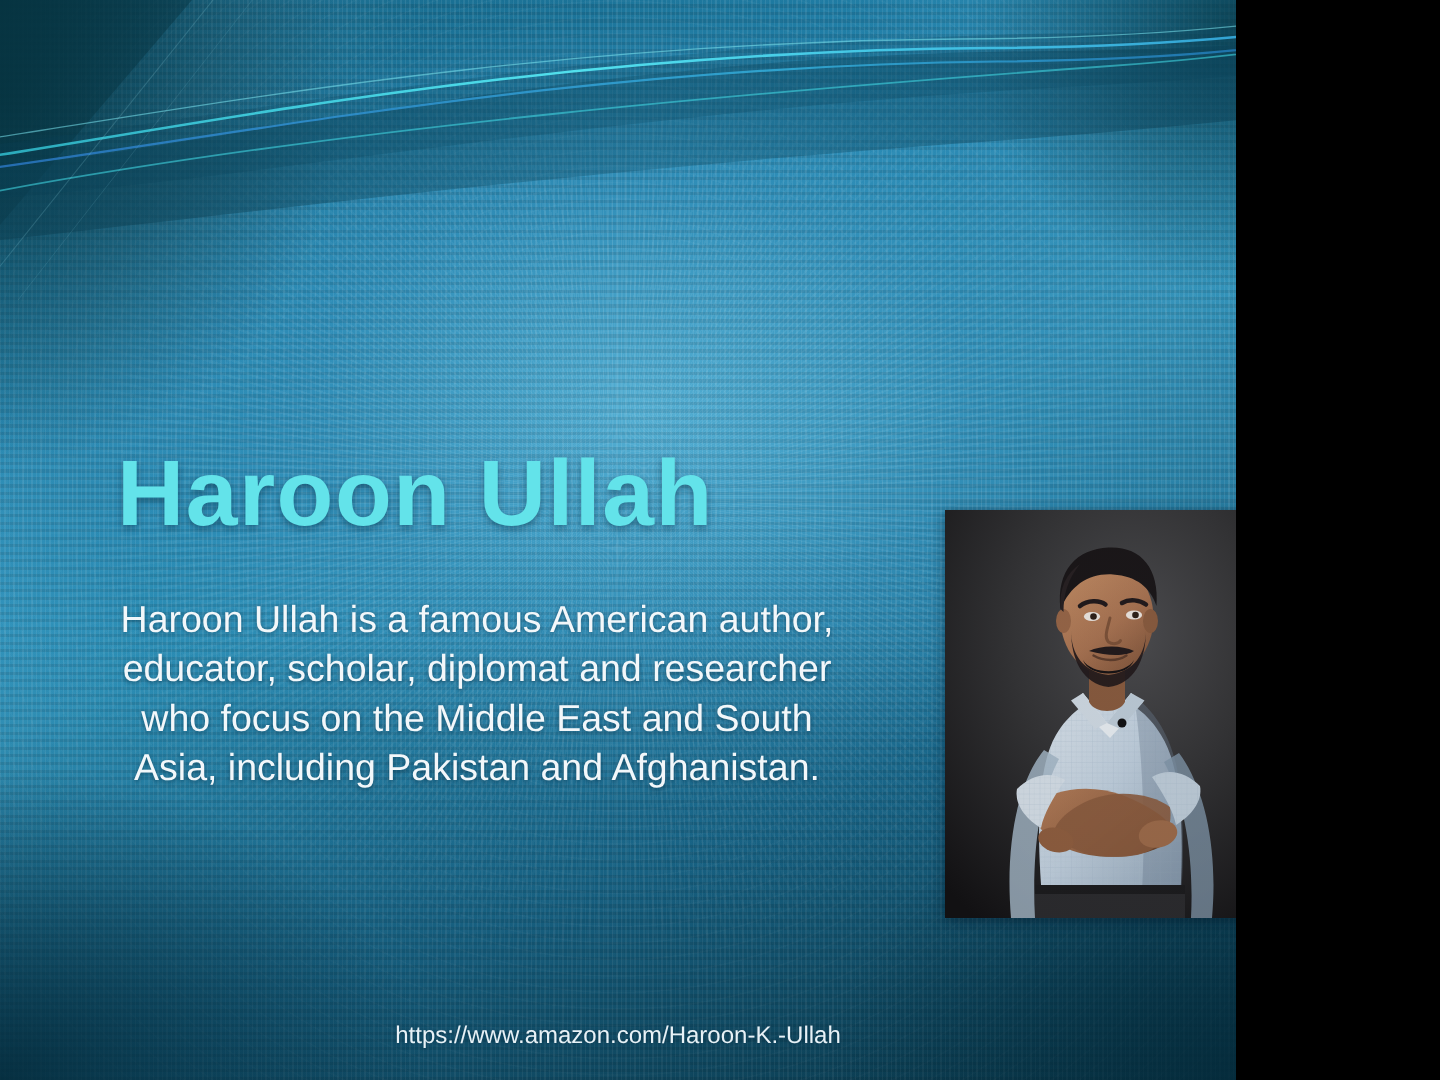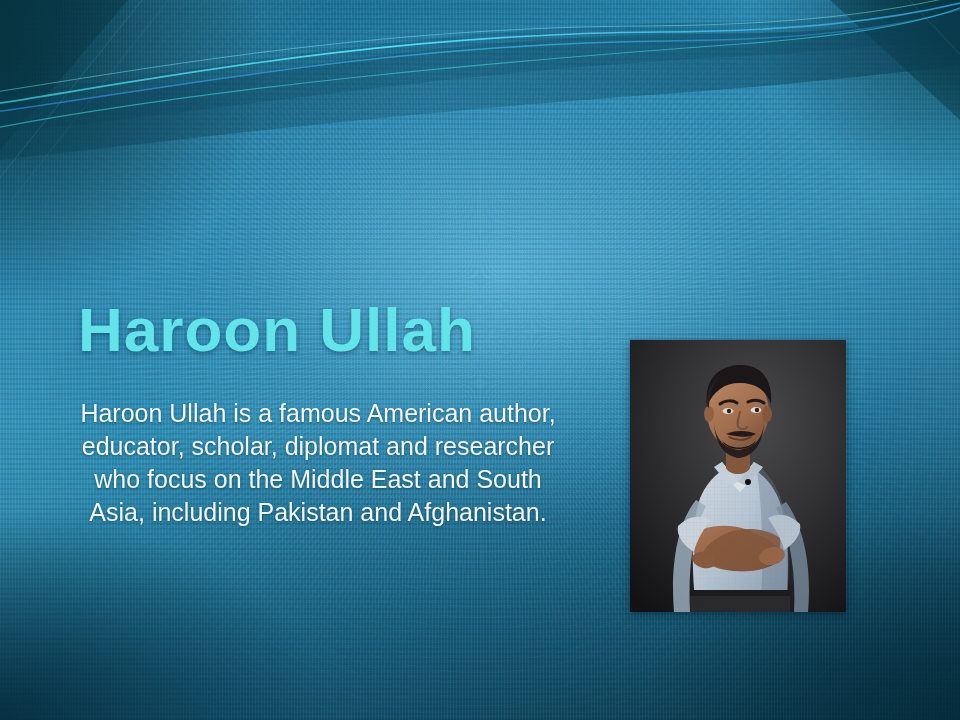--- a/index.html
+++ b/index.html
@@ -7,21 +7,21 @@
     margin: 0;
     padding: 0;
     background: #000;
   }
   body {
     font-family: "Liberation Sans", "DejaVu Sans", sans-serif;
   }
 
   #slide {
     position: relative;
-    width: 960px;
+    width: 824px;
     height: 720px;
     overflow: hidden;
     background: #0369a1;
   }
 
   
   .bg-layer {
     position: absolute;
     inset: 0;
     pointer-events: none;
@@ -312,14 +312,15 @@
         <rect x="60" y="252" width="100" height="20" fill="#2b2b2e"></rect>
         <rect x="60" y="250" width="100" height="6" fill="#1b1b1d"></rect>
 
         <circle cx="118" cy="142" r="3" fill="#0d0d0f"></circle>
 
         <rect width="216" height="272" fill="url(#studioBg)" opacity="0.10"></rect>
       </g>
     </svg>
   </div>
 
+  <div id="caption">https://www.amazon.com/Haroon-K.-Ullah</div>
 
 </div>
 
 </body></html>

